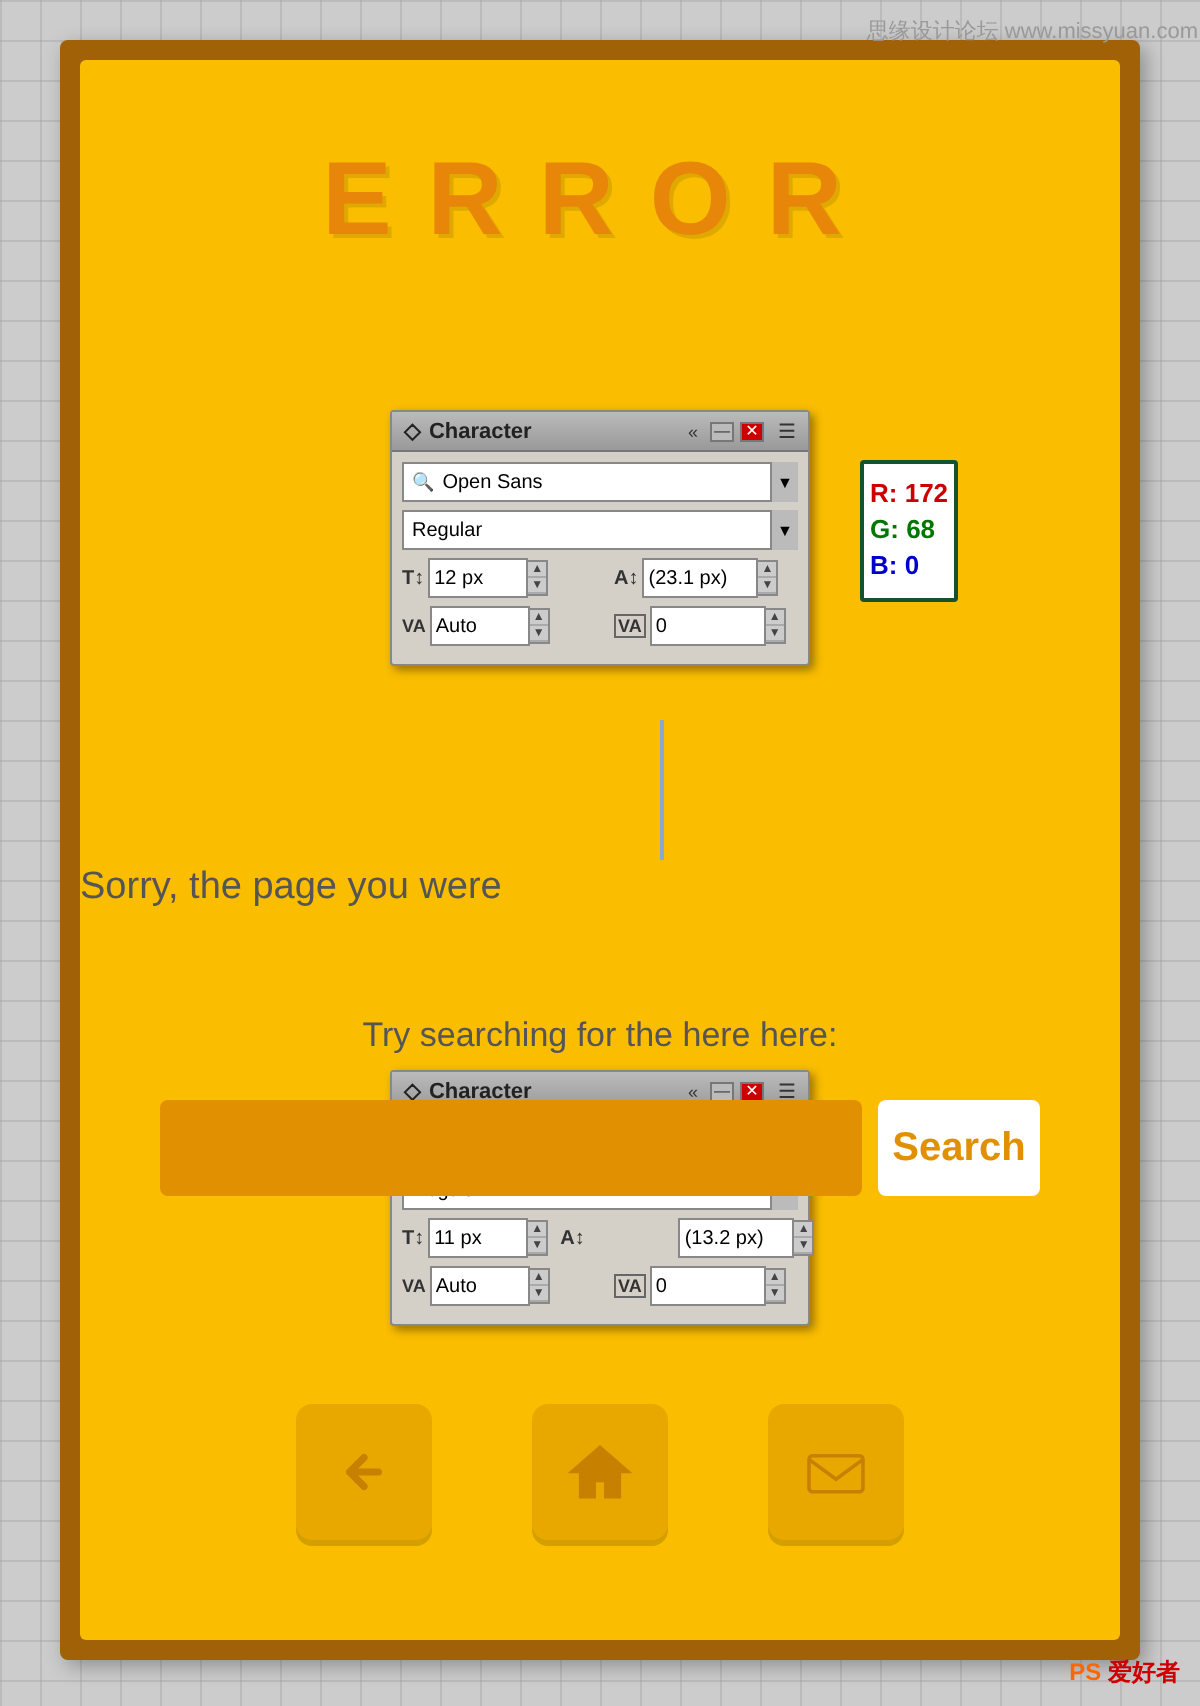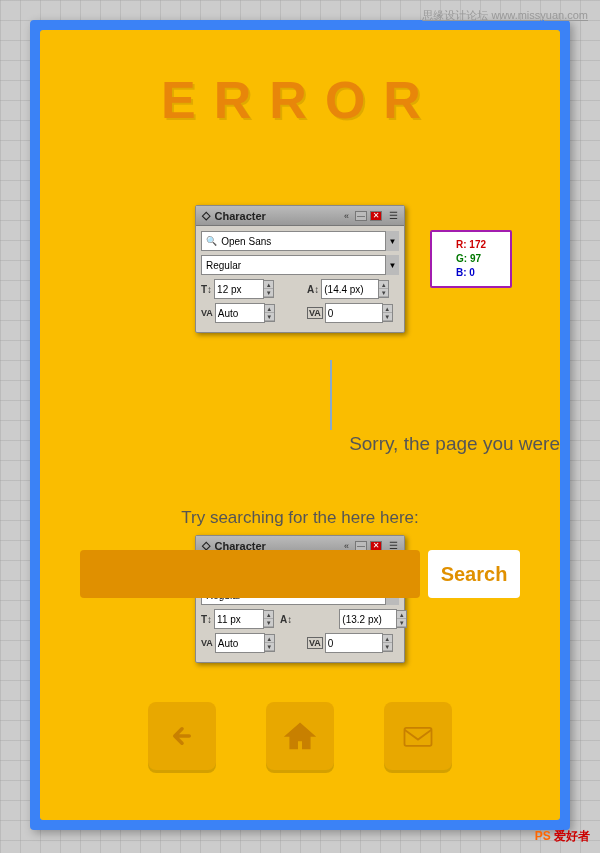--- a/index.html
+++ b/index.html
@@ -8,25 +8,24 @@
       height: 853px;
       background: #ccc;
       font-family: Arial, sans-serif;
       overflow: hidden;
       position: relative;
     }
 
     .watermark-top {
       position: absolute;
       top: 8px;
-      right: 12px;
+      right: 1px;
       font-size: 11px;
       color: #999;
       z-index: 100;
-      text-decoration: underline;
     }
 
     .watermark-bottom {
       position: absolute;
       bottom: 8px;
       right: 10px;
       z-index: 100;
       margin-top: 20px;
     }
 
@@ -48,21 +47,21 @@
       background-size: 20px 20px;
     }
 
     
     .orange-card {
       position: absolute;
       top: 20px;
       left: 30px;
       width: 540px;
       height: 810px;
-      background: #3b82f6;
+      background: #a16207;
       border-radius: 4px;
       box-shadow: 3px 3px 10px rgba(0,0,0,0.3);
       overflow: hidden;
     }
 
     
     .orange-inner {
       position: absolute;
       top: 10px;
       left: 10px;
@@ -202,39 +201,39 @@
       font-size: 12px;
       color: #333;
       margin-right: 2px;
       font-weight: bold;
     }
 
     
     .color-box {
       position: absolute;
       background: white;
-      border: 2px solid #a21caf;
-      padding: 6px 24px;
-      font-size: 10px;
+      border: 2px solid #14532d;
+      padding: 6px 3px;
+      font-size: 13px;
       font-weight: bold;
       line-height: 1.4;
       border-radius: 2px;
     }
 
     .color-r { color: #cc0000; }
     .color-g { color: #007700; }
     .color-b { color: #0000cc; }
 
     
     .sorry-text {
       position: absolute;
       top: 400px;
       left: 0;
       right: 0;
-      text-align: right;
+      text-align: left;
       font-size: 19px;
       color: #555;
       line-height: 1.5;
       font-family: Arial, sans-serif;
     }
 
     
     .try-text {
       position: absolute;
       top: 478px;
@@ -260,21 +259,21 @@
 
     .search-input-box {
       flex: 1;
       height: 48px;
       background: #E09000;
       border-radius: 4px;
       border: none;
     }
 
     .search-button {
-      width: 92px;
+      width: 81px;
       height: 48px;
       background: white;
       border-radius: 4px;
       display: flex;
       align-items: center;
       justify-content: center;
       font-size: 20px;
       font-weight: bold;
       color: #E09000;
       cursor: pointer;
@@ -395,21 +394,21 @@
             </div>
             <div class="panel-spinner">
               <div class="panel-spinner-up">▲</div>
               <div class="panel-spinner-dn">▼</div>
             </div>
           </div>
           <div style="width:8px;"></div>
           <div class="field-group">
             <span class="field-label-icon" style="font-size:10px;">A↕</span>
             <div class="panel-field" style="width:58px;">
-              <span>(14.4 px)</span>
+              <span>(23.1 px)</span>
             </div>
             <div class="panel-spinner">
               <div class="panel-spinner-up">▲</div>
               <div class="panel-spinner-dn">▼</div>
             </div>
           </div>
         </div>
 
         <div class="panel-row">
           <div class="field-group">
@@ -437,21 +436,21 @@
       </div>
     </div>
 
     <div class="color-box" style="top: 200px; left: 390px;">
       <div>
         <span class="color-r">R:</span>
         <span class="color-r">172</span>
       </div>
       <div>
         <span class="color-g">G:</span>
-        <span class="color-g">97</span>
+        <span class="color-g">68</span>
       </div>
       <div>
         <span class="color-b">B:</span>
         <span class="color-b">0</span>
       </div>
     </div>
 
     <div class="sorry-text">
       <div>Sorry, the page you were</div>
     </div>

